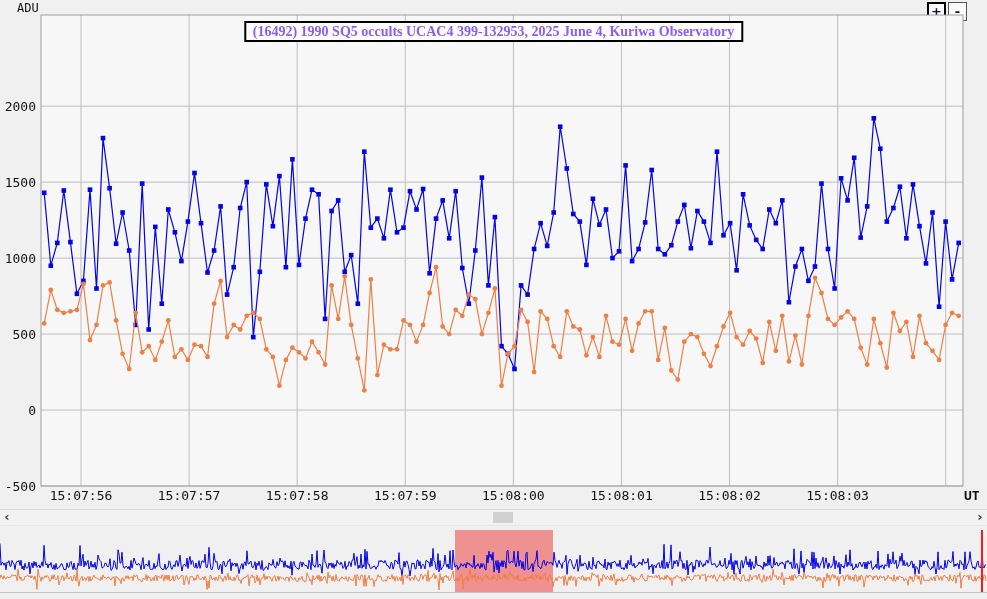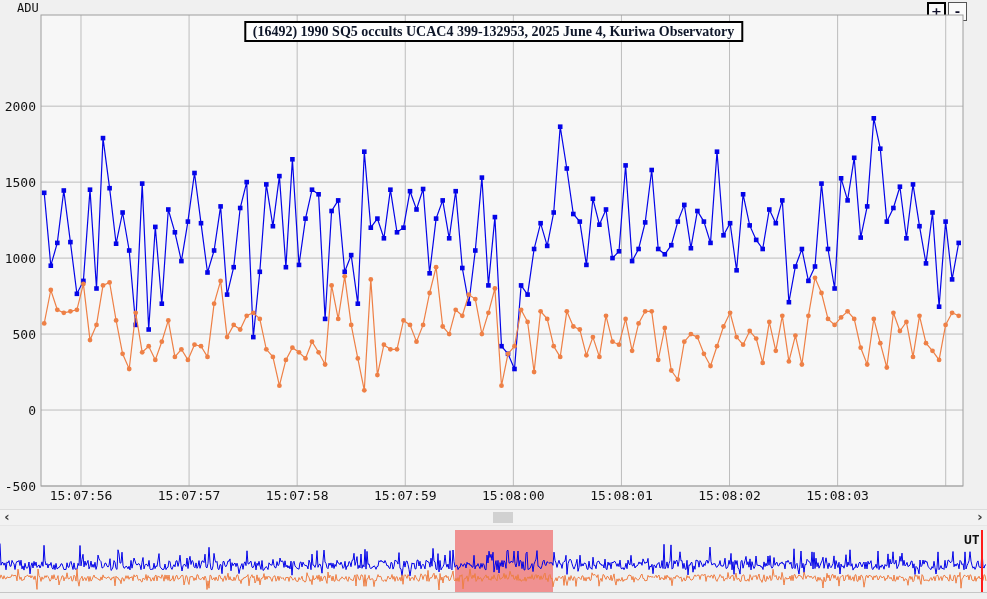--- a/index.html
+++ b/index.html
@@ -6,33 +6,33 @@
   body{
     width:987px;height:599px;position:relative;overflow:hidden;
     background:#f0f0f0;
     font-family:"DejaVu Sans Mono", monospace;
     -webkit-font-smoothing:none;
   }
   .axis-unit{
     position:absolute;font-size:12px;color:#111;letter-spacing:0px;
   }
   #adu-label{left:17px;top:1px;text-align:center;}
-  #ut-label{left:964px;top:488px;font-weight:bold;font-size:13px;margin-top:44px;}
+  #ut-label{left:964px;top:488px;font-weight:bold;font-size:13px;}
   #zoom-buttons{position:absolute;top:2px;right:20px;display:flex;gap:2px;}
   #zoom-buttons button{
     font-family:"DejaVu Sans", sans-serif;font-size:13px;font-weight:bold;
     width:19px;height:19px;line-height:14px;padding:0;background:#fafafa;color:#10102a;
   }
   #zoom-in-btn{border:2px solid #000;}
   #zoom-out-btn{border:1px solid #555;}
   #chart-title{
     position:absolute;top:21px;left:50%;transform:translateX(-50%);
     background:#fefefe;border:2px solid #000;padding:0 7px;
     font-family:"Liberation Serif", serif;font-weight:bold;font-size:14px;
-    color:#0f172a;white-space:nowrap;line-height:17px;
+    color:#8b5cf6;white-space:nowrap;line-height:17px;
   }
   #main-chart-svg{position:absolute;left:0;top:0;}
   #scrollbar{
     position:absolute;left:0;top:509px;width:987px;height:15px;
     background:#f2f2f2;border-top:1px solid #dcdcdc;border-bottom:1px solid #e6e6e6;
   }
   .scroll-arrow{
     position:absolute;top:0px;width:12px;height:14px;text-align:center;
     font-family:"DejaVu Sans", sans-serif;font-size:13px;font-weight:bold;
     color:#3a3a3a;line-height:14px;cursor:pointer;

